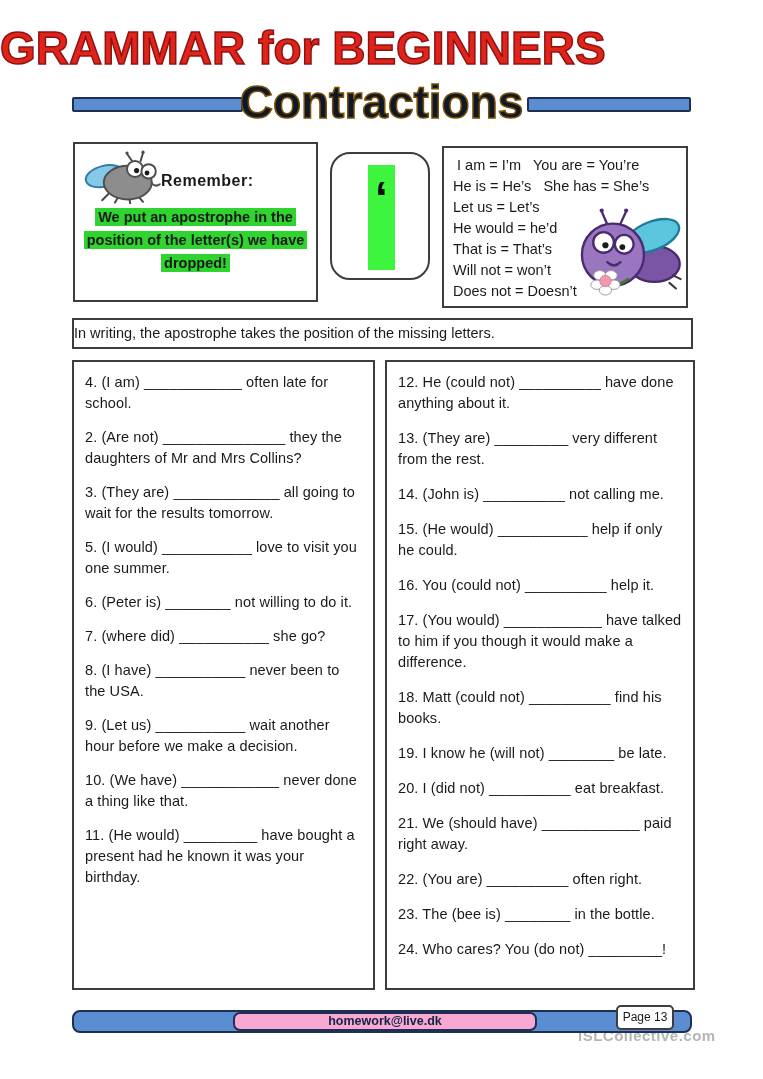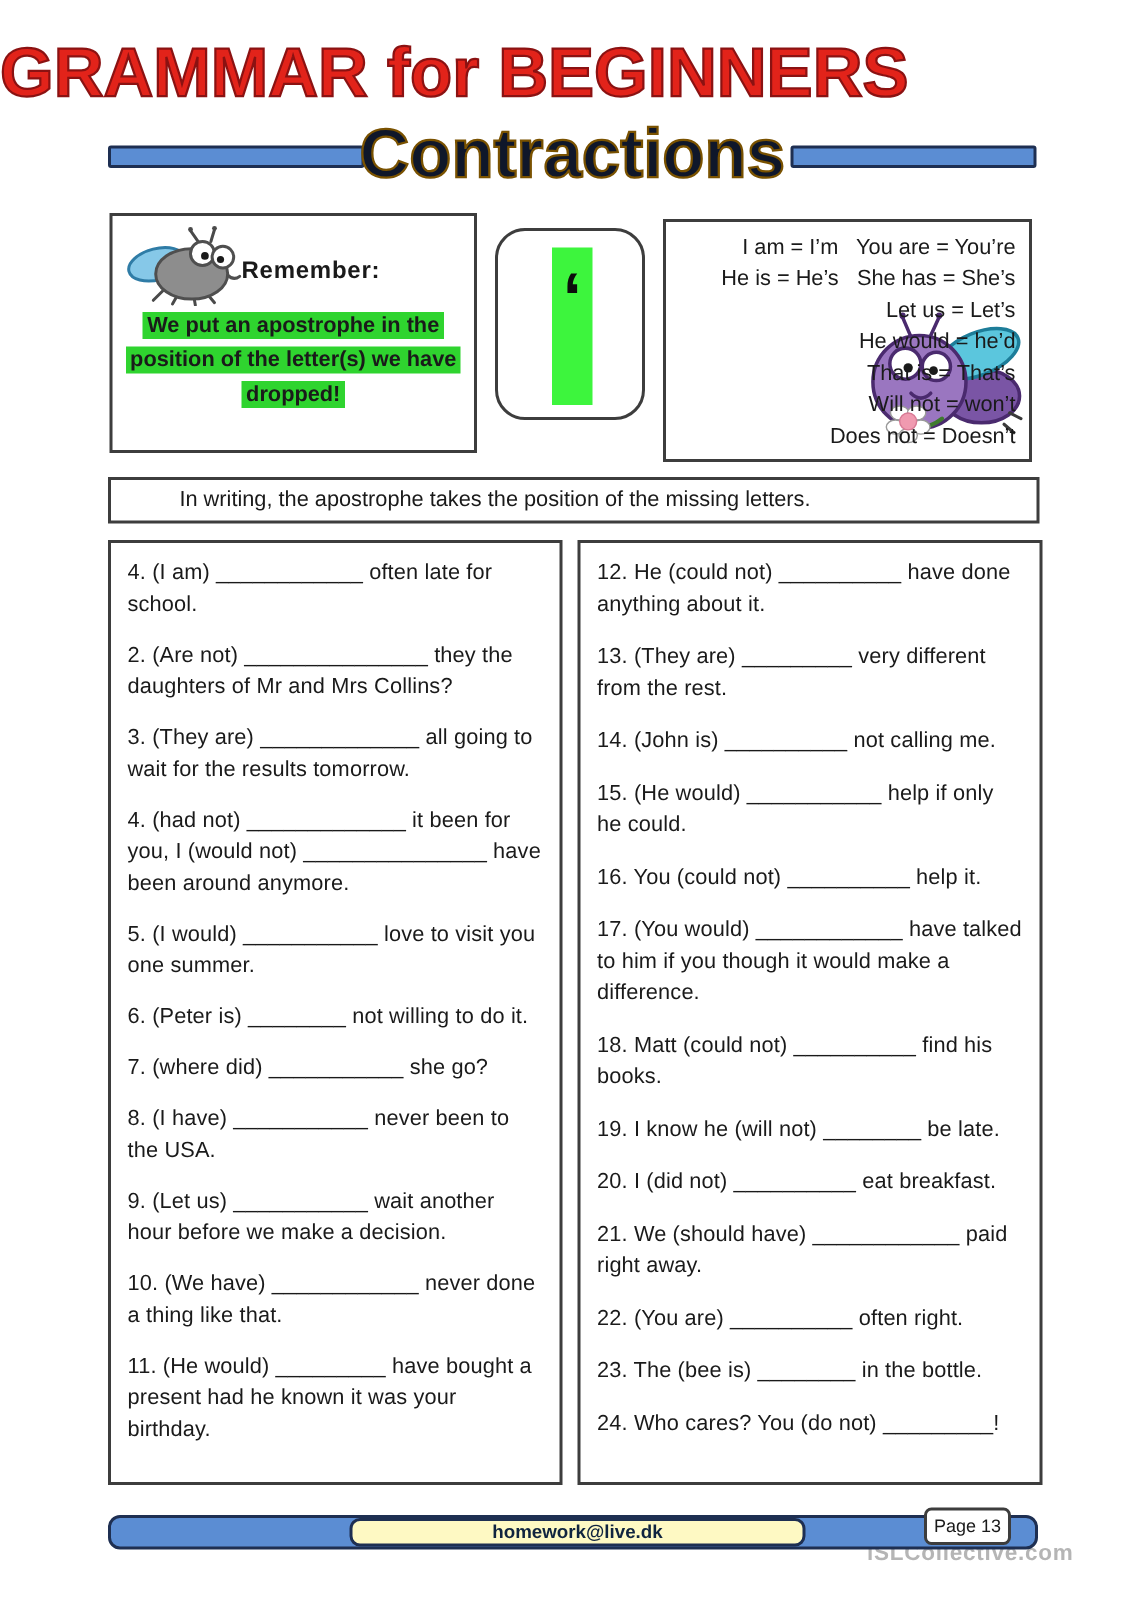--- a/index.html
+++ b/index.html
@@ -28,39 +28,39 @@
   .fly-svg { position:absolute; left:8px; top:6px; width:80px; height:54px; }
   .remember-heading { position:absolute; left:86px; top:28px; font-size:16px; letter-spacing:0.5px; }
   .remember-lines { position:absolute; top:62px; left:0; width:100%; text-align:center; font-size:14.5px; line-height:23px; }
   .hl { background:#2fd42f; padding:1px 3px; }
 
   .apostrophe-box { left:330px; top:152px; width:100px; height:128px; border-radius:20px; }
   .green-bar { position:absolute; left:36px; top:11px; width:27px; height:105px; background:#3df53d; }
   .apos { position:absolute; top:12px; left:0; width:100%; text-align:center;
           font-size:46px; line-height:42px; font-weight:bold; color:#0c0c0c; }
 
-  .contractions-box { left:442px; top:146px; width:246px; height:162px; padding:7px 9px;text-align:right; }
+  .contractions-box { left:442px; top:146px; width:246px; height:162px; padding:7px 9px; }
   .c-line { font-size:14.5px; line-height:21px; white-space:pre-wrap; position:relative; z-index:2; }
   .bug-svg { position:absolute; right:1px; bottom:10px; width:114px; height:94px; z-index:1; }
 
   .banner { left:72px; top:318px; width:621px; height:31px; }
-  .banner span { display:block; text-align:center; padding-right:105px; font-size:14.5px; line-height:27px; }
+  .banner span { display:block; padding-right:105px; font-size:14.5px; line-height:27px; }
 
   .col { top:360px; height:630px; padding:10px 11px; font-size:14.5px; line-height:21px; }
   .left-col { left:72px; width:303px; }
   .right-col { left:385px; width:310px; }
   .item { margin-bottom:13px; letter-spacing:0.1px; }
   .right-col .item { margin-bottom:14px; }
 
   .watermark { position:absolute; left:578px; top:1027px; font-size:15px; font-weight:bold;
                color:#b5b5b5; letter-spacing:0.5px; z-index:1; }
   .footer-bar { position:absolute; left:72px; top:1010px; width:620px; height:23px;
                 background:#5b8dd3; border:2px solid #1e2f52; border-radius:8px; z-index:2; }
   .footer-inner { position:absolute; left:159px; top:0px; width:304px; height:19px;
-                  background:#fef9c3; border:2px solid #1e2f52; border-radius:7px;
+                  background:#f9a8d4; border:2px solid #1e2f52; border-radius:7px;
                   text-align:center; font-size:12.5px; line-height:15px; color:#10243f; font-weight:bold; }
   .page-badge { position:absolute; left:616px; top:1005px; width:58px; height:25px; background:#fff;
                 border:2px solid #3d3d3d; border-radius:5px; text-align:center;
                 font-size:12px; line-height:21px; z-index:3; }
 </style>
 </head>
 <body>
 
 <div class="page">
 
@@ -146,21 +146,20 @@
   </div>
 
   <div class="box banner">
     <span>In writing, the apostrophe takes the position of the missing letters.</span>
   </div>
 
   <div class="box col left-col">
     <div class="item">4. (I am) ____________ often late for school.</div>
     <div class="item">2. (Are not) _______________ they the daughters of Mr and Mrs Collins?</div>
     <div class="item">3. (They are) _____________ all going to wait for the results tomorrow.</div>
-    <div class="item">4. (had not) _____________ it been for you, I (would not) _______________ have been around anymore.</div>
     <div class="item">5. (I would) ___________ love to visit you one summer.</div>
     <div class="item">6. (Peter is) ________ not willing to do it.</div>
     <div class="item">7. (where did) ___________ she go?</div>
     <div class="item">8. (I have) ___________ never been to the USA.</div>
     <div class="item">9. (Let us) ___________ wait another hour before we make a decision.</div>
     <div class="item">10. (We have) ____________ never done a thing like that.</div>
     <div class="item">11. (He would) _________ have bought a present had he known it was your birthday.</div>
   </div>
 
   <div class="box col right-col">

